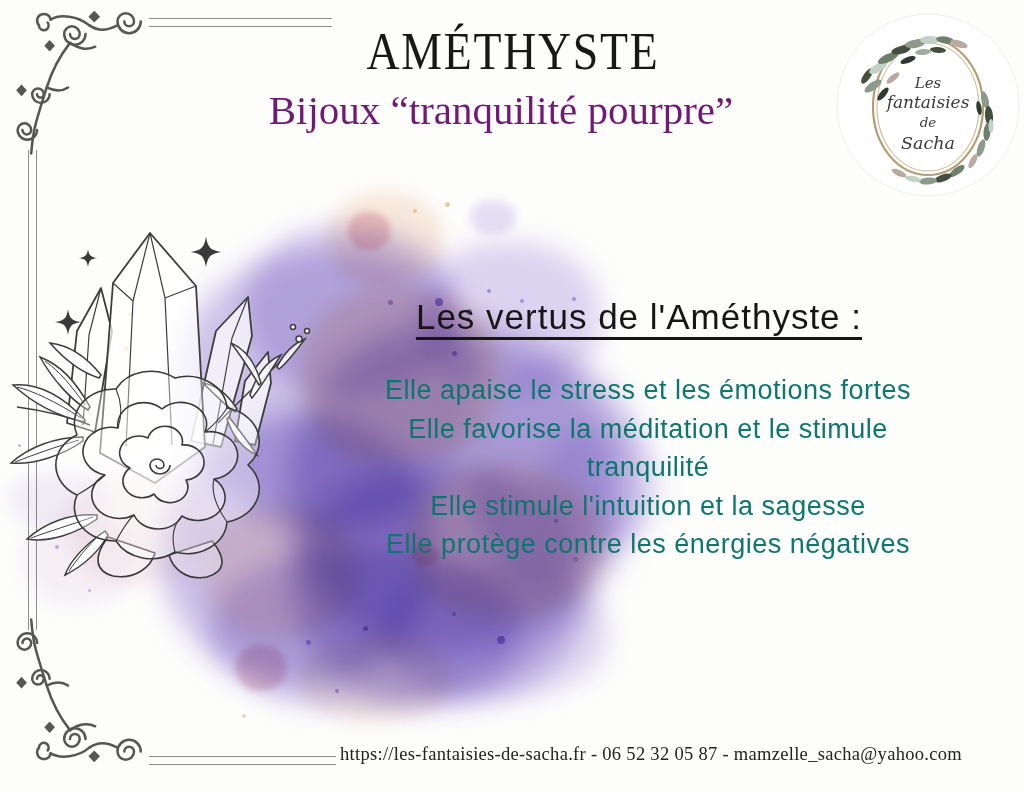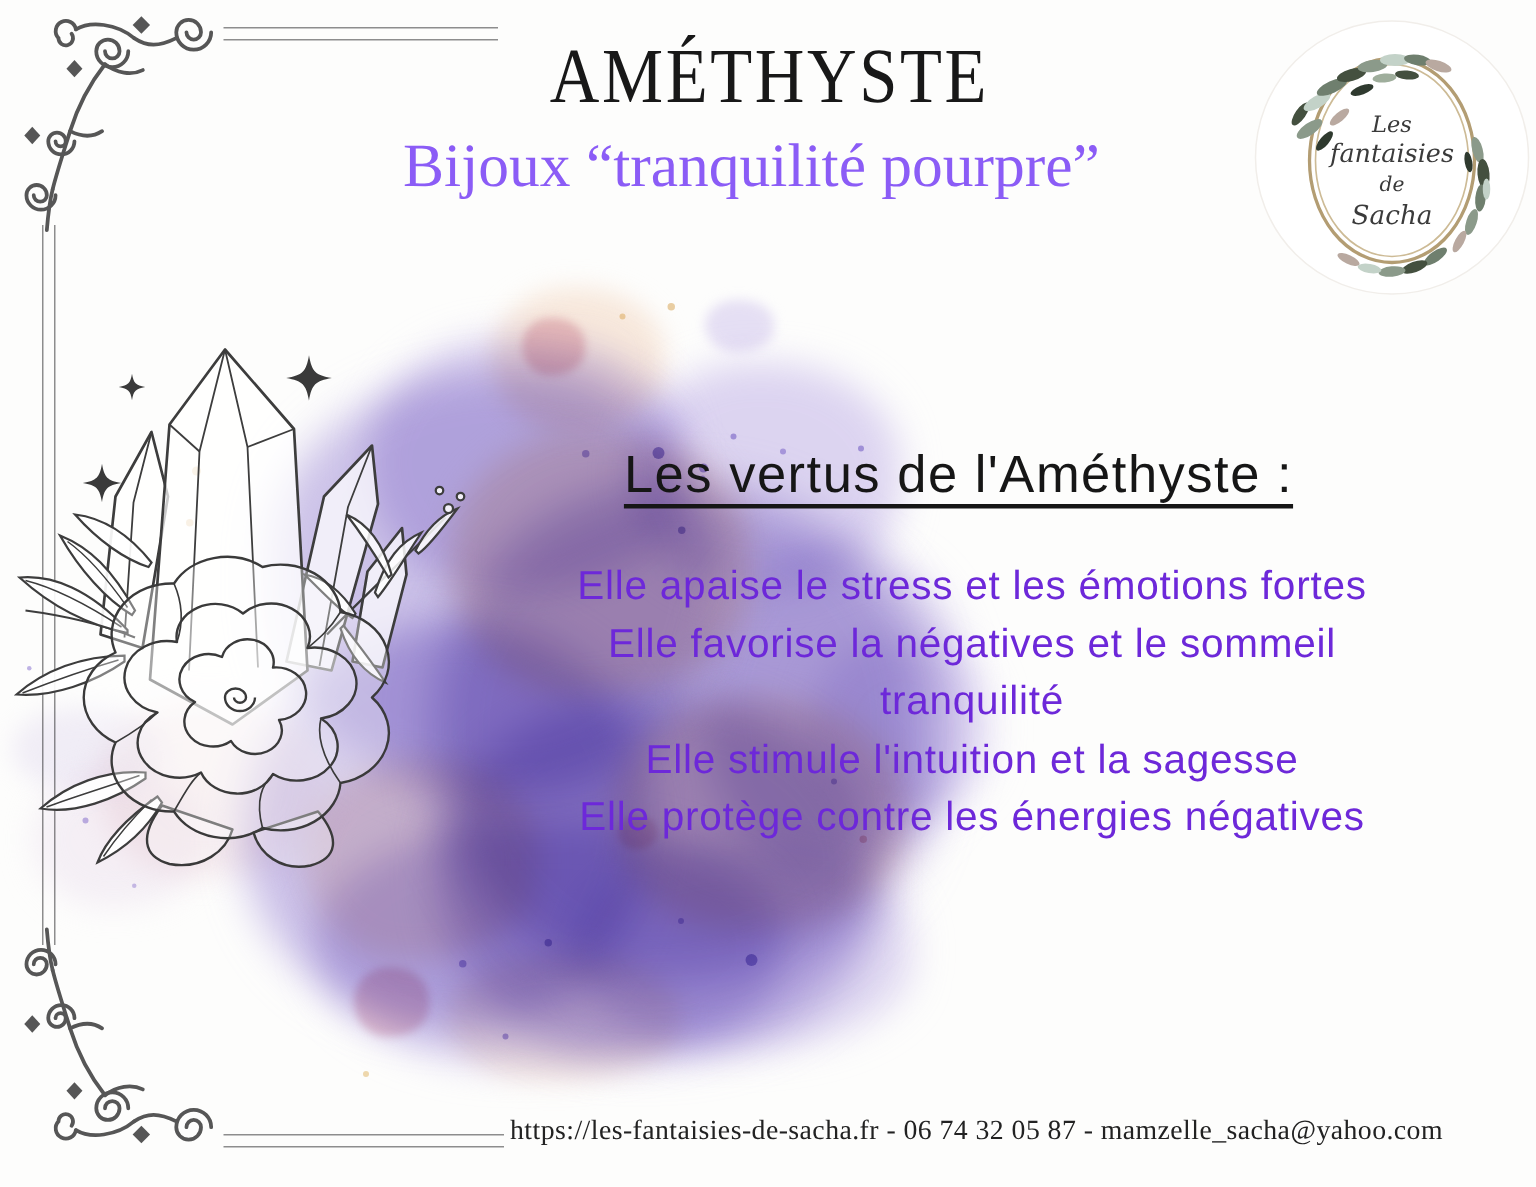--- a/index.html
+++ b/index.html
@@ -15,38 +15,38 @@
   .dline-top{left:149px;top:18px;width:183px;}
   .dline-bottom{left:149px;top:756px;width:187px;}
   .dline-v{position:absolute;left:28px;top:150px;width:7px;height:480px;
            border-left:1.5px solid #8d8d8d;border-right:1.5px solid #8d8d8d;}
 
   
   .title{position:absolute;left:2px;top:22px;width:1022px;text-align:center;
          font-family:"Liberation Serif",serif;font-size:52px;letter-spacing:2px;
          color:#181818;transform:scaleX(.88);}
   .subtitle{position:absolute;left:0;top:86px;width:1002px;text-align:center;
-         font-family:"Liberation Serif",serif;font-size:41px;color:#8b5cf6;}
+         font-family:"Liberation Serif",serif;font-size:41px;color:#701a75;}
 
   
   .blob{position:absolute;mix-blend-mode:multiply;pointer-events:none;
         border-radius:48% 52% 55% 45% / 52% 48% 45% 55%;}
   .dot{position:absolute;border-radius:50%;mix-blend-mode:multiply;pointer-events:none;}
 
   
   .illus{position:absolute;left:5px;top:215px;}
   .logo{position:absolute;left:833px;top:8px;}
   .logo text{font-family:"DejaVu Serif","Liberation Serif",serif;font-style:italic;fill:#3b3b3b;}
 
   
   .v-head{position:absolute;left:339px;top:297px;width:600px;text-align:center;
           font-size:35px;letter-spacing:1px;color:#161616;
           text-decoration:underline;text-underline-offset:8px;text-decoration-thickness:3px;}
   .v-body{position:absolute;left:312px;top:371px;width:672px;text-align:center;
-          font-size:27px;letter-spacing:.5px;line-height:38.5px;color:#6d28d9;}
+          font-size:27px;letter-spacing:.5px;line-height:38.5px;color:#0f766e;}
 
   
   .footer{position:absolute;left:278px;top:744px;width:746px;text-align:center;
           font-family:"Liberation Serif",serif;font-size:18.5px;letter-spacing:.3px;color:#222;}
 </style>
 </head>
 <body>
 
 <div class="page">
 
@@ -241,21 +241,21 @@
     <text x="95" y="119" text-anchor="middle" font-size="13.5">de</text>
     <text x="95" y="141" text-anchor="middle" font-size="17.5">Sacha</text>
   </svg>
 
   <div class="title">AMÉTHYSTE</div>
   <div class="subtitle">Bijoux “tranquilité pourpre”</div>
 
   <div class="v-head">Les vertus de l'Améthyste :</div>
   <div class="v-body">
     <div>Elle apaise le stress et les émotions fortes</div>
-    <div>Elle favorise la négatives et le sommeil</div>
+    <div>Elle favorise la méditation et le stimule</div>
     <div>tranquilité</div>
     <div>Elle stimule l'intuition et la sagesse</div>
     <div>Elle protège contre les énergies négatives</div>
   </div>
 
-  <div class="footer">https://les-fantaisies-de-sacha.fr - 06 74 32 05 87 - mamzelle_sacha@yahoo.com</div>
+  <div class="footer">https://les-fantaisies-de-sacha.fr - 06 52 32 05 87 - mamzelle_sacha@yahoo.com</div>
 
 </div>
 
 </body></html>

